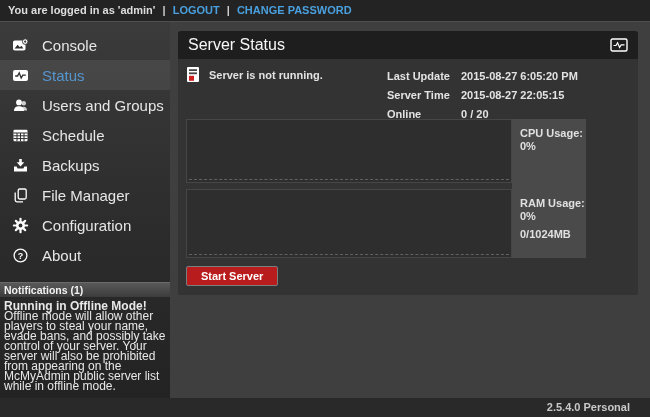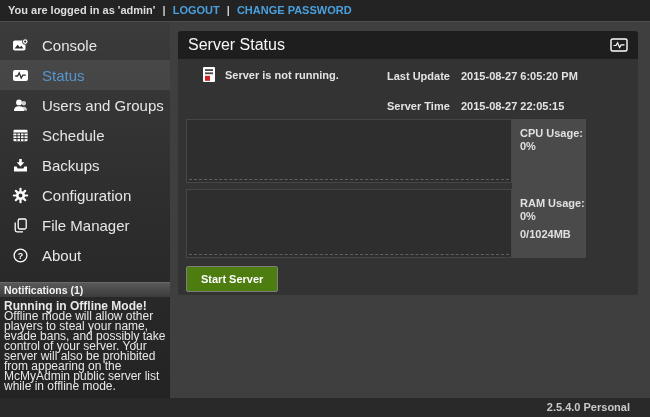--- a/index.html
+++ b/index.html
@@ -59,30 +59,30 @@
   .panel-header {
     height:28px; background:#1e1e1e; border-radius:3px 3px 0 0;
     display:flex; align-items:center; padding:0 10px;
     color:#f7f7f7; font-size:16px;
   }
   .panel-header .flex-spacer { flex:1; }
   .hdr-icon svg { width:18px; height:14px; display:block; }
   .panel-body { position:relative; height:236px; background:#333333; border-radius:0 0 2px 2px; }
 
   .server-msg {
-    position:absolute; top:7px; left:24px;
+    position:absolute; top:7px; left:8px;
     display:flex; align-items:center;
     color:#e3e3e3; font-size:11px; font-weight:bold;
   }
   .server-msg .msg-icon { width:14px; height:17px; margin-right:9px; }
   .server-msg .msg-icon svg { width:14px; height:17px; display:block; }
 
   .info-grid {
     position:absolute; top:11px; left:209px;
-    display:grid; grid-template-columns:74px auto; row-gap:18px;
+    display:grid; grid-template-columns:74px auto; row-gap:7px;
     font-size:11px; font-weight:bold; color:#e3e3e3;
   }
 
   .chart-group { position:absolute; left:8px; display:flex; }
   .chart-group.cpu { top:60px; }
   .chart-group.ram { top:130px; }
   .chart {
     width:326px; background:#2e2e2e; border:1px solid #464646; position:relative;
   }
   .chart::after {
@@ -94,22 +94,22 @@
   .usage-box {
     width:74px; background:#4a4a4a; color:#e0e0e0;
     font-size:11px; font-weight:bold; line-height:13px;
     padding:8px 0 0 8px;
   }
   .cpu .usage-box { height:76px; }
   .ram .usage-box { height:69px; }
   .ram-detail { margin-top:5px; }
 
   .start-btn {
-    position:absolute; top:207px; left:8px; height:26px;
-    padding:0 14px; background:#4d7c0f;
+    position:absolute; top:207px; left:8px; height:20px;
+    padding:0 14px; background:#b91c1c;
     border:1px solid #7d7d7d; border-radius:2px;
     color:#ffffff; font-size:11px; font-weight:bold;
     font-family:"Liberation Sans", sans-serif; cursor:pointer;
   }
 
   
   .footer {
     position:absolute; top:398px; left:0; width:650px; height:19px;
     background:#292929; color:#c9c9c9;
     font-size:11px; font-weight:bold; line-height:19px;
@@ -182,20 +182,30 @@
     </div>
 
     <div class="nav-item">
       <span class="nav-icon">
         <svg viewBox="0 0 17 17">
             <path d="M7.2 2 L9.8 2 L9.8 5.2 L12.3 5.2 L8.5 9.4 L4.7 5.2 L7.2 5.2 Z" fill="#ffffff"></path>
             <path d="M2 9.5 L4.6 9.5 L5.6 11.4 L11.4 11.4 L12.4 9.5 L15 9.5 L15 14.5 L2 14.5 Z" fill="#ffffff"></path>
           </svg>
       </span>
       <span>Backups</span>
+    </div>
+
+    <div class="nav-item">
+      <span class="nav-icon">
+        <svg viewBox="0 0 17 17" fill="none" stroke="#ffffff" stroke-width="1.3">
+            <rect x="6.2" y="2" width="8" height="10" rx="1.5"></rect>
+            <path d="M3.2 5.5 L3.2 13 C3.2 14 3.9 14.8 5 14.8 L11 14.8"></path>
+          </svg>
+      </span>
+      <span>File Manager</span>
     </div>
 
     <div class="nav-item">
       <span class="nav-icon">
         <svg viewBox="0 0 17 17">
             <g fill="#ffffff">
               <circle cx="8.5" cy="8.5" r="4.6"></circle>
               <g>
                 <rect x="7.4" y="0.8" width="2.2" height="3.6" rx="1"></rect>
                 <rect x="7.4" y="12.6" width="2.2" height="3.6" rx="1"></rect>
@@ -208,30 +218,20 @@
               </g>
             </g>
             <circle cx="8.5" cy="8.5" r="1.9" fill="#2e2e2e"></circle>
           </svg>
       </span>
       <span>Configuration</span>
     </div>
 
     <div class="nav-item">
       <span class="nav-icon">
-        <svg viewBox="0 0 17 17" fill="none" stroke="#ffffff" stroke-width="1.3">
-            <rect x="6.2" y="2" width="8" height="10" rx="1.5"></rect>
-            <path d="M3.2 5.5 L3.2 13 C3.2 14 3.9 14.8 5 14.8 L11 14.8"></path>
-          </svg>
-      </span>
-      <span>File Manager</span>
-    </div>
-
-    <div class="nav-item">
-      <span class="nav-icon">
         <svg viewBox="0 0 17 17">
             <circle cx="8.5" cy="8.5" r="6.4" fill="none" stroke="#ffffff" stroke-width="1.3"></circle>
             <text x="8.5" y="11.6" text-anchor="middle" font-family="Liberation Sans, sans-serif" font-size="9" font-weight="bold" fill="#ffffff">?</text>
           </svg>
       </span>
       <span>About</span>
     </div>
 
   </div>
 

